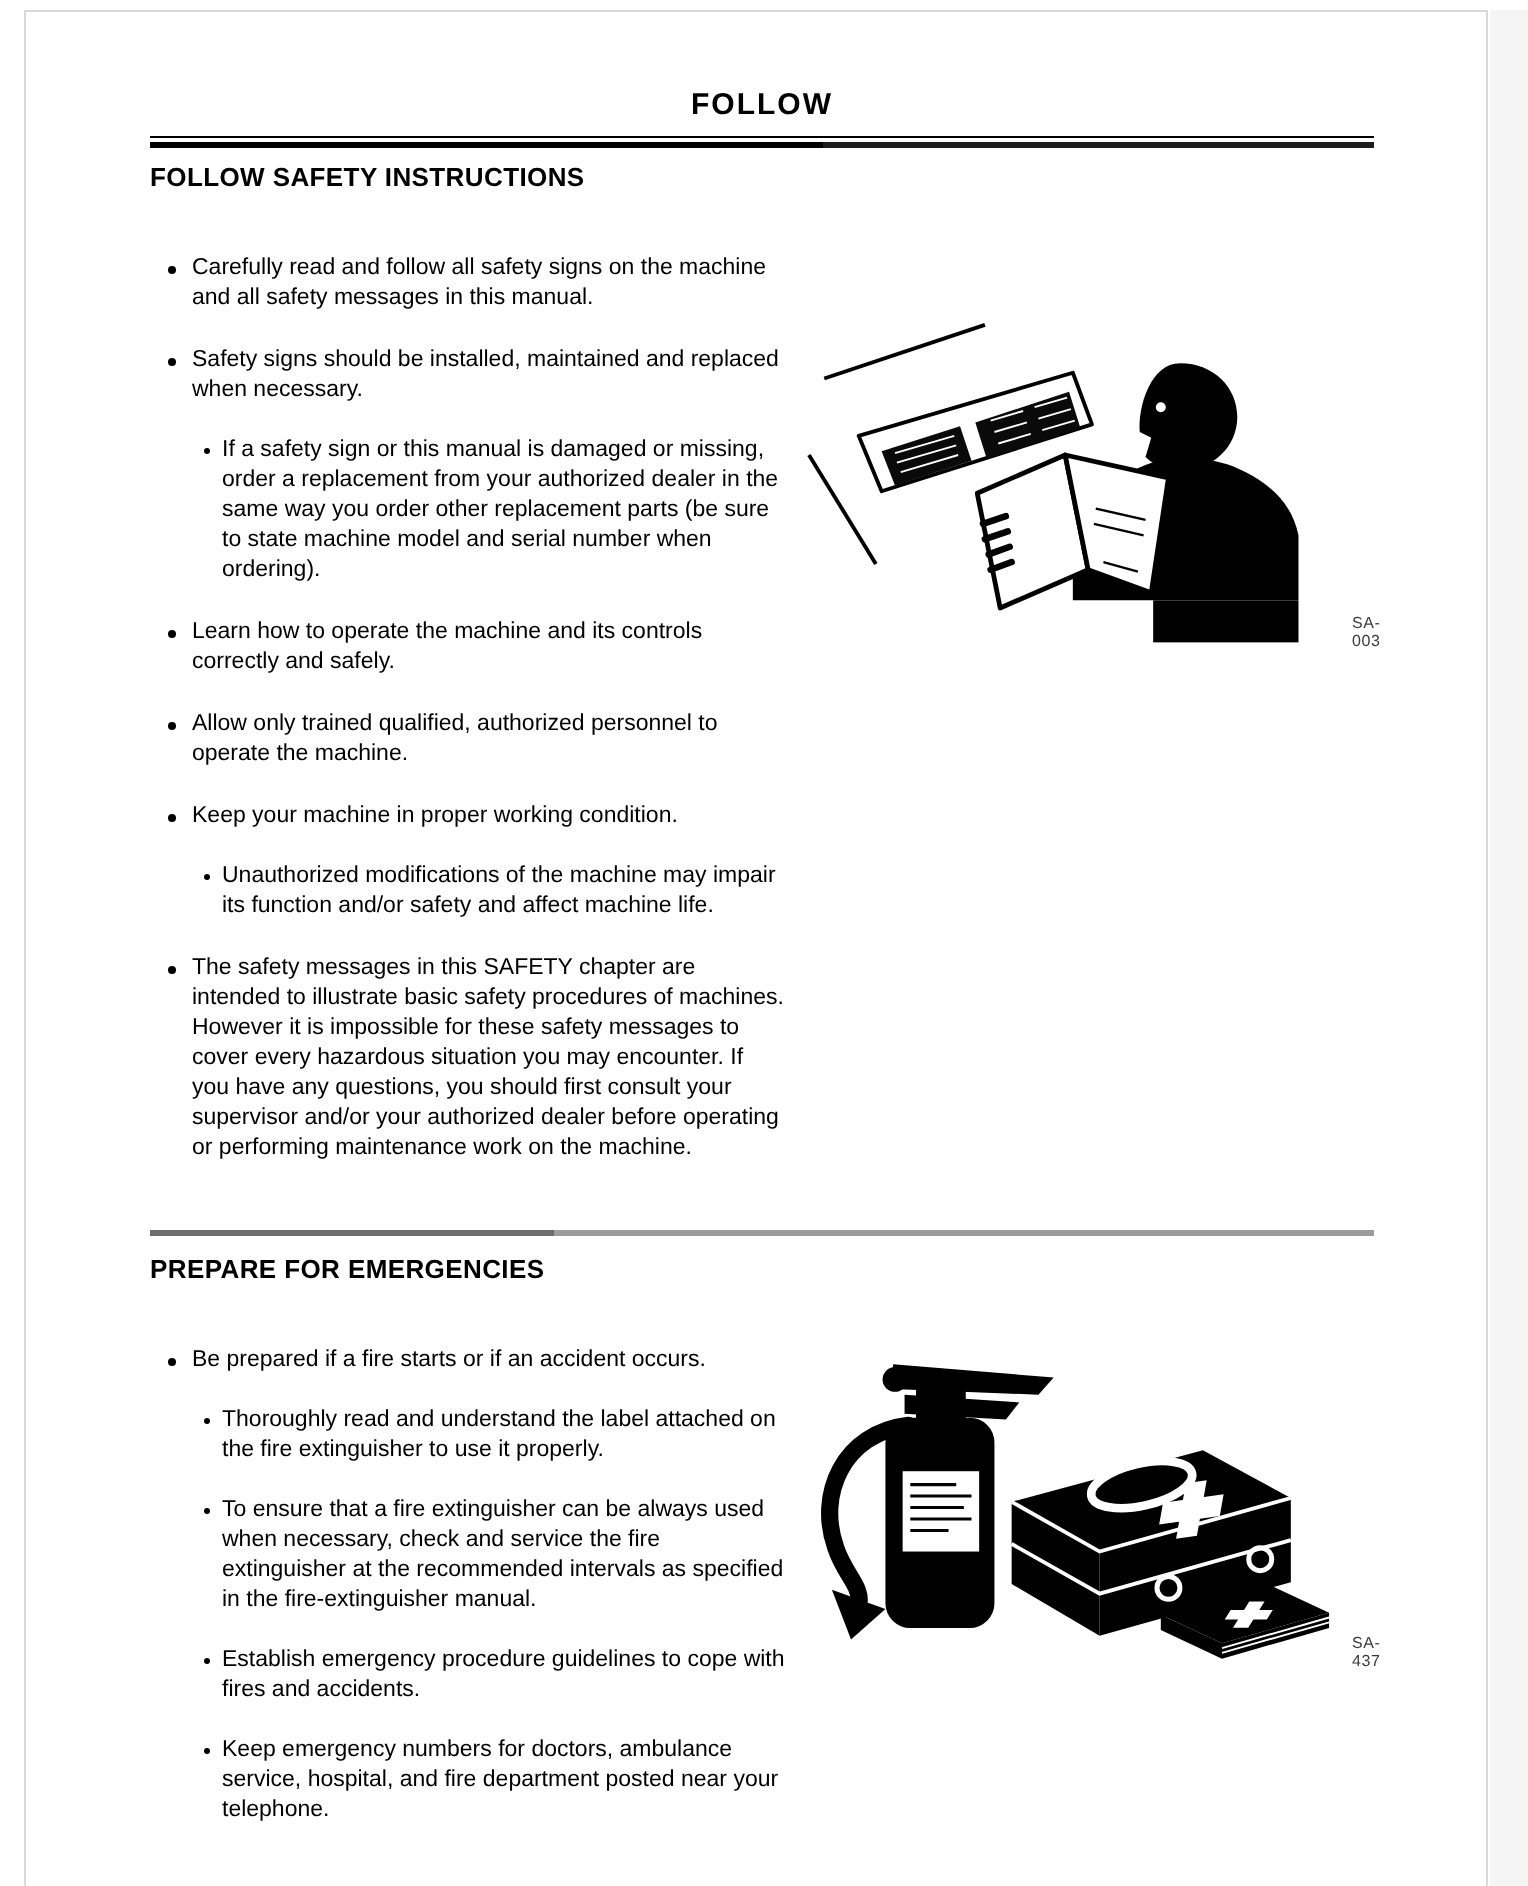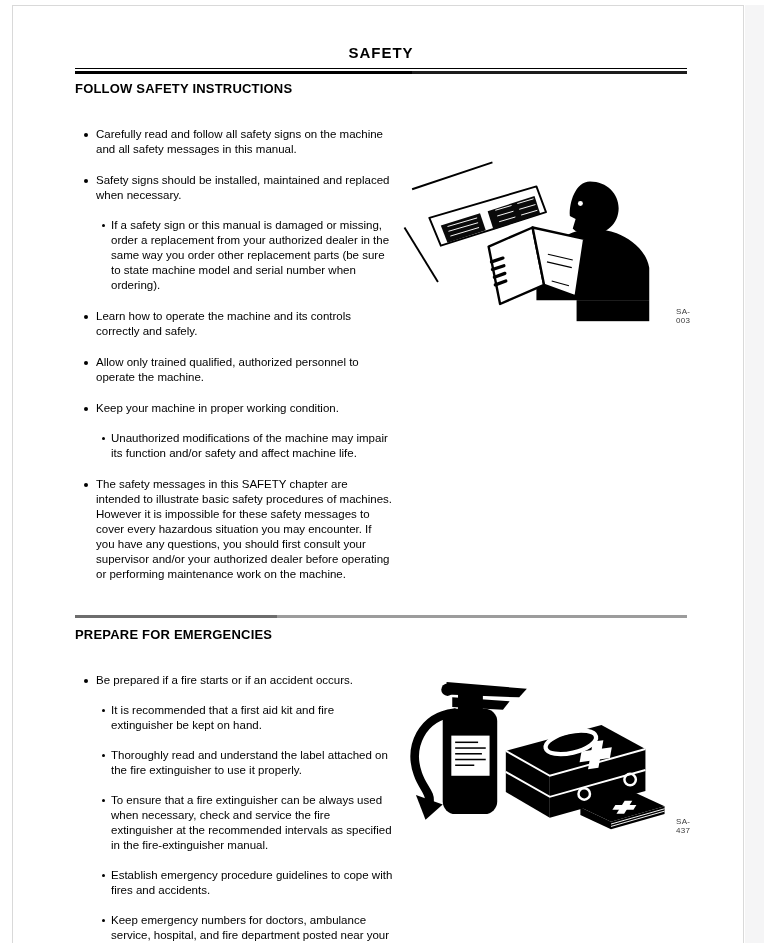--- a/index.html
+++ b/index.html
@@ -57,21 +57,21 @@
   .page-num{text-align:center;font-size:12px;margin-top:4px;}
 </style>
 </head>
 <body>
 
 <div class="outer-strip"></div>
 
 <div class="page">
   <div class="content">
 
-    <h1 class="doc-title">SAFETY</h1>
+    <h1 class="doc-title">FOLLOW</h1>
     <div class="rule-thin"></div>
     <div class="rule-thick"></div>
 
     <div>
       <h2 class="section-heading">FOLLOW SAFETY INSTRUCTIONS</h2>
       <div class="section-row">
         <div class="text-col">
           <ul class="bullets">
             <li class="l1">Carefully read and follow all safety signs on the machine and all safety messages in this manual.</li>
             <li class="l1">Safety signs should be installed, maintained and replaced when necessary.</li>
@@ -142,21 +142,20 @@
     </div>
 
     <div class="section-rule"></div>
 
     <div>
       <h2 class="section-heading">PREPARE FOR EMERGENCIES</h2>
       <div class="section-row">
         <div class="text-col">
           <ul class="bullets">
             <li class="l1">Be prepared if a fire starts or if an accident occurs.</li>
-            <li class="l2">It is recommended that a first aid kit and fire extinguisher be kept on hand.</li>
             <li class="l2">Thoroughly read and understand the label attached on the fire extinguisher to use it properly.</li>
             <li class="l2">To ensure that a fire extinguisher can be always used when necessary, check and service the fire extinguisher at the recommended intervals as specified in the fire-extinguisher manual.</li>
             <li class="l2">Establish emergency procedure guidelines to cope with fires and accidents.</li>
             <li class="l2">Keep emergency numbers for doctors, ambulance service, hospital, and fire department posted near your telephone.</li>
           </ul>
         </div>
         <div class="fig-col">
           <div class="figure fig2">
             <svg width="296" height="172" viewBox="0 0 296 172" xmlns="http://www.w3.org/2000/svg">
 

